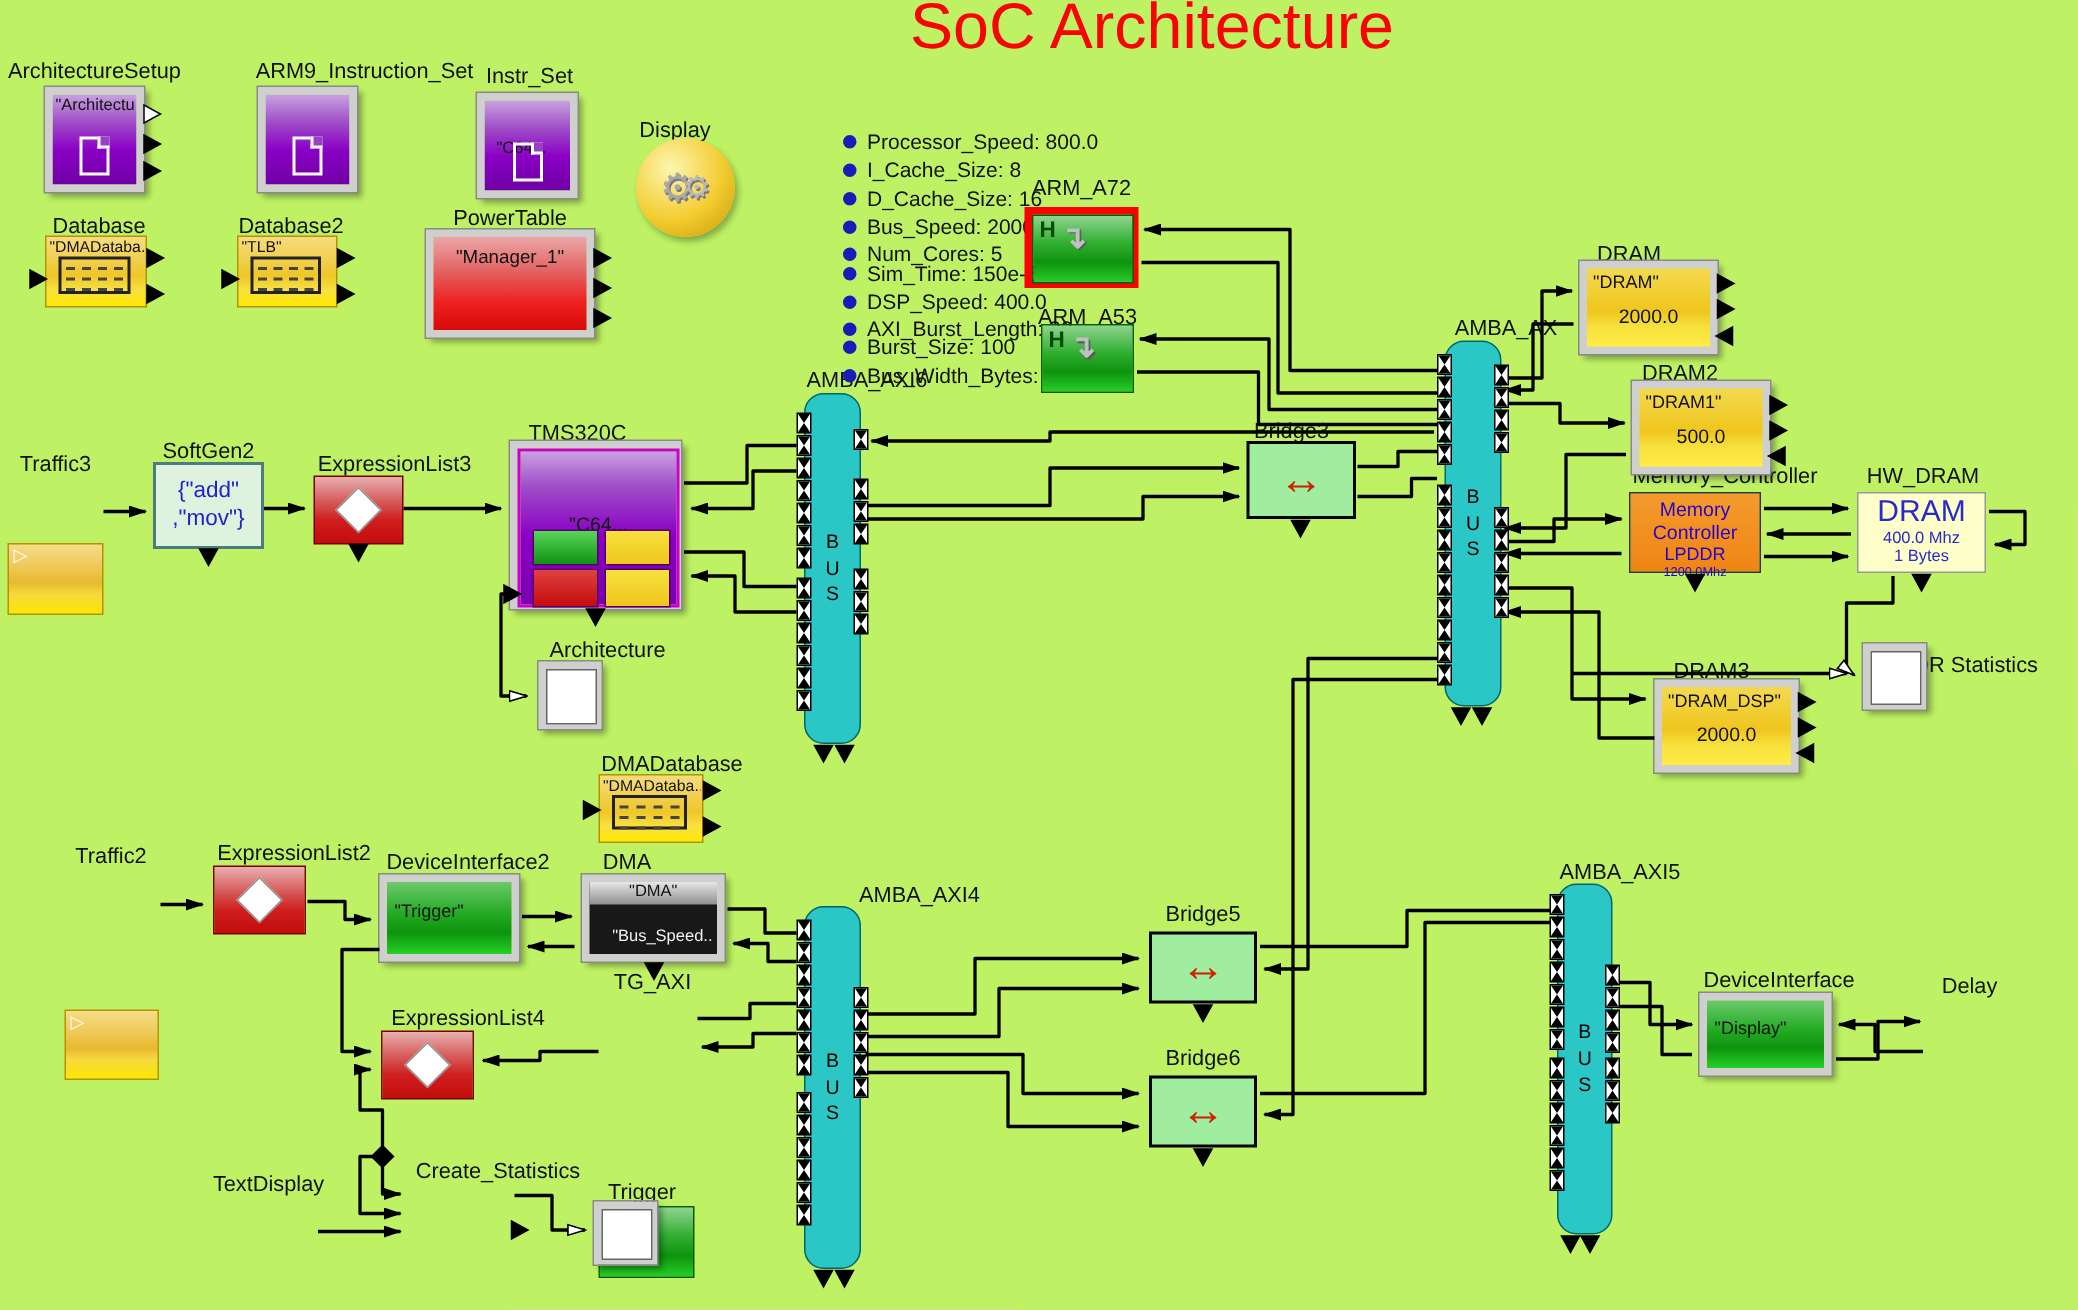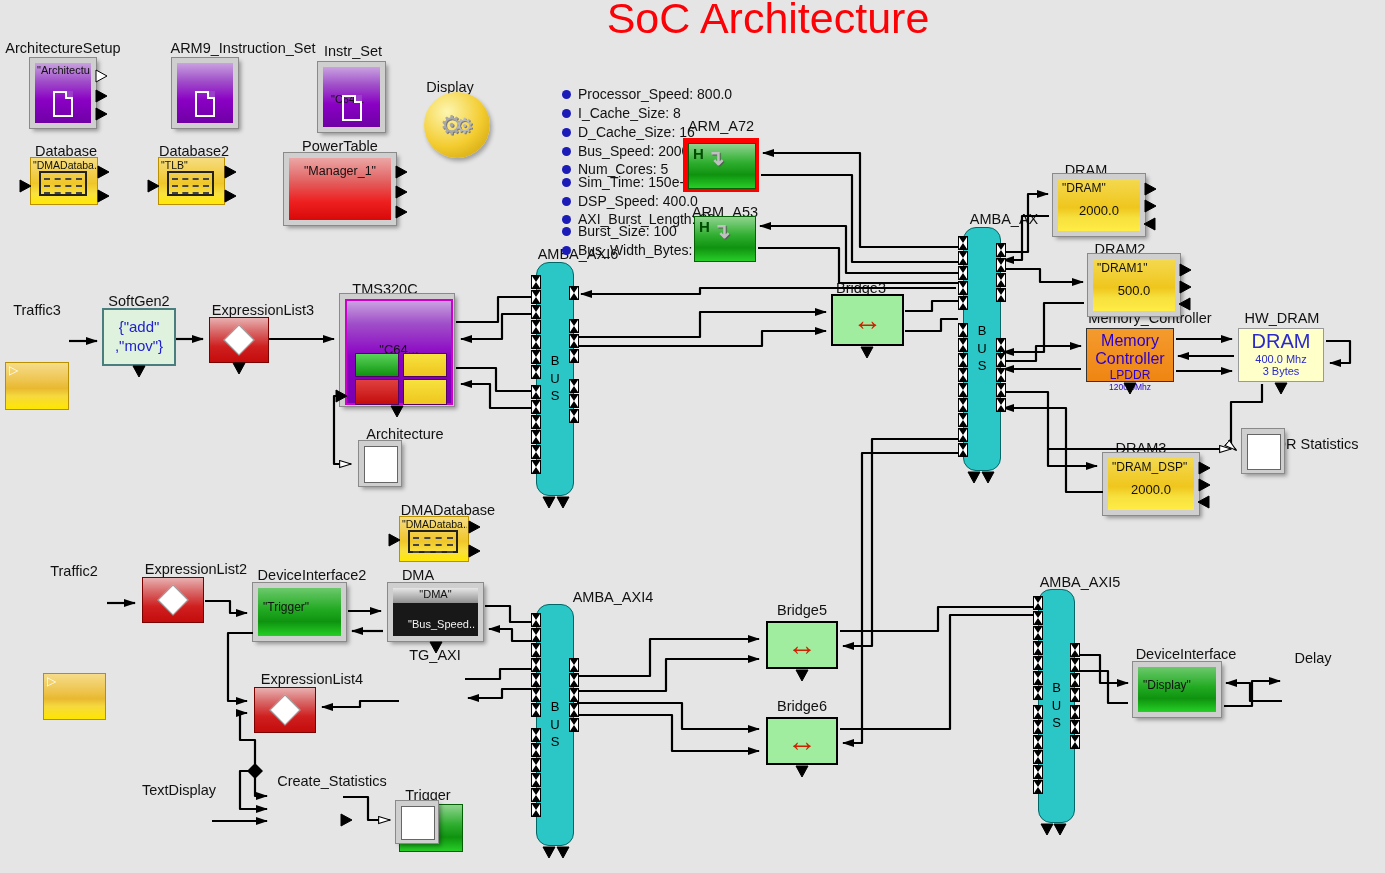--- a/index.html
+++ b/index.html
@@ -1,17 +1,17 @@
 <!DOCTYPE html>
 <html><head>
 <meta charset="utf-8">
 <style>
   html,body{margin:0;padding:0;}
   body{font-family:"Liberation Sans",sans-serif;background:#f8caca;}
-  #canvas{position:relative;width:1385px;height:873px;background:#e5e5e5;overflow:hidden;}
+  #canvas{position:relative;width:1385px;height:873px;background:#bef264;overflow:hidden;}
   #title{position:absolute;left:768px;top:-6px;transform:translateX(-50%);
          font-size:43px;color:#fb0207;white-space:nowrap;}
   .nlabel{position:absolute;transform:translateX(-50%);white-space:nowrap;
           font-size:14.5px;color:#111;z-index:2;}
   .blk{position:absolute;box-sizing:border-box;z-index:2;}
   .framed{border:5px solid #cfcfcf;outline:1px solid #8a8a8a;box-shadow:3px 3px 4px rgba(0,0,0,.35);}
   .purple{background:linear-gradient(180deg,#c9a2e0 0%,#a050c8 30%,#8a00c4 62%,#6f00a5 100%);}
   .corner-text{position:absolute;top:1px;left:2px;font-size:11px;color:#111;white-space:nowrap;overflow:hidden;max-width:95%;}
   .doc-icon{position:absolute;left:50%;bottom:6px;transform:translateX(-50%);
             width:16px;height:22px;border:2px solid #fff;background:transparent;}
@@ -212,28 +212,28 @@
       <span class="memline2">2000.0</span>
     </div>
   </div>
   <div class="blk framed" style="left:1088px;top:254px;width:92px;height:62px">
     <div class="memyellow">
       <span class="memline1">"DRAM1"</span>
       <span class="memline2">500.0</span>
     </div>
   </div>
   <div class="blk mcblk" style="left:1086px;top:328px;width:88px;height:54px">
-    <div style="font-size:16px;margin-top:3px">Memory Controller</div>
+    <div style="font-size:13px;margin-top:3px">Memory Controller</div>
     <div style="font-size:12px">LPDDR</div>
     <div style="font-size:8.5px">1200.0Mhz</div>
   </div>
   <div class="blk hwblk" style="left:1238px;top:328px;width:86px;height:54px">
     <div style="font-size:20px;margin-top:1px">DRAM</div>
     <div style="font-size:11px">400.0 Mhz</div>
-    <div style="font-size:11px">3  Bytes</div>
+    <div style="font-size:11px">1  Bytes</div>
   </div>
   <div class="blk framed" style="left:1242px;top:429px;width:42px;height:44px">
     <div class="whiteblk"></div>
   </div>
   <div class="blk framed" style="left:1103px;top:453px;width:96px;height:62px">
     <div class="memyellow">
       <span class="memline1">"DRAM_DSP"</span>
       <span class="memline2">2000.0</span>
     </div>
   </div>

